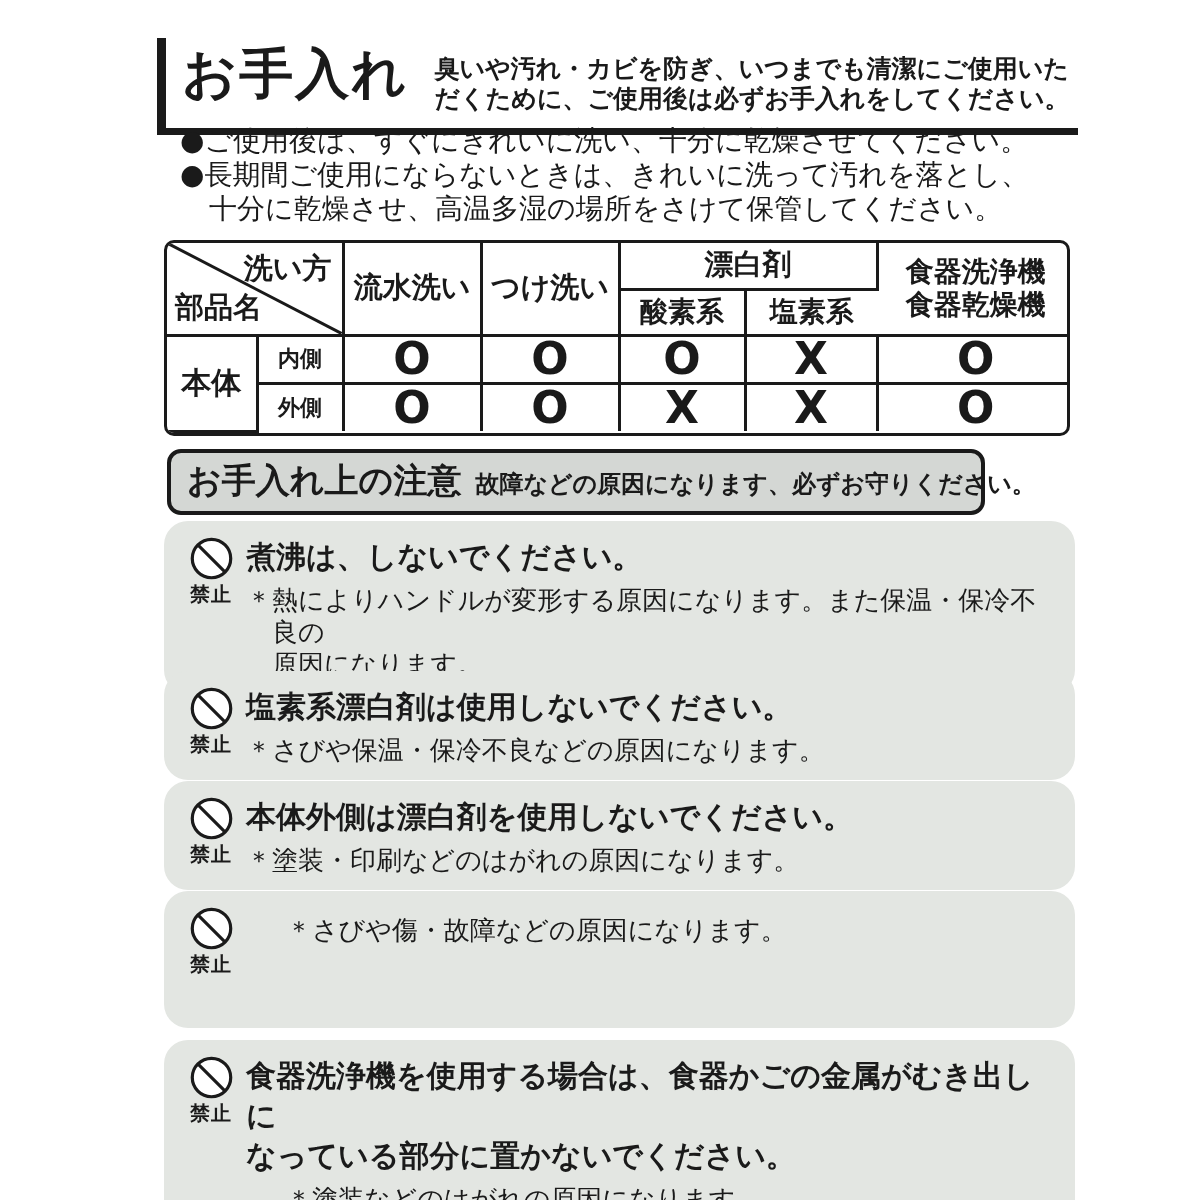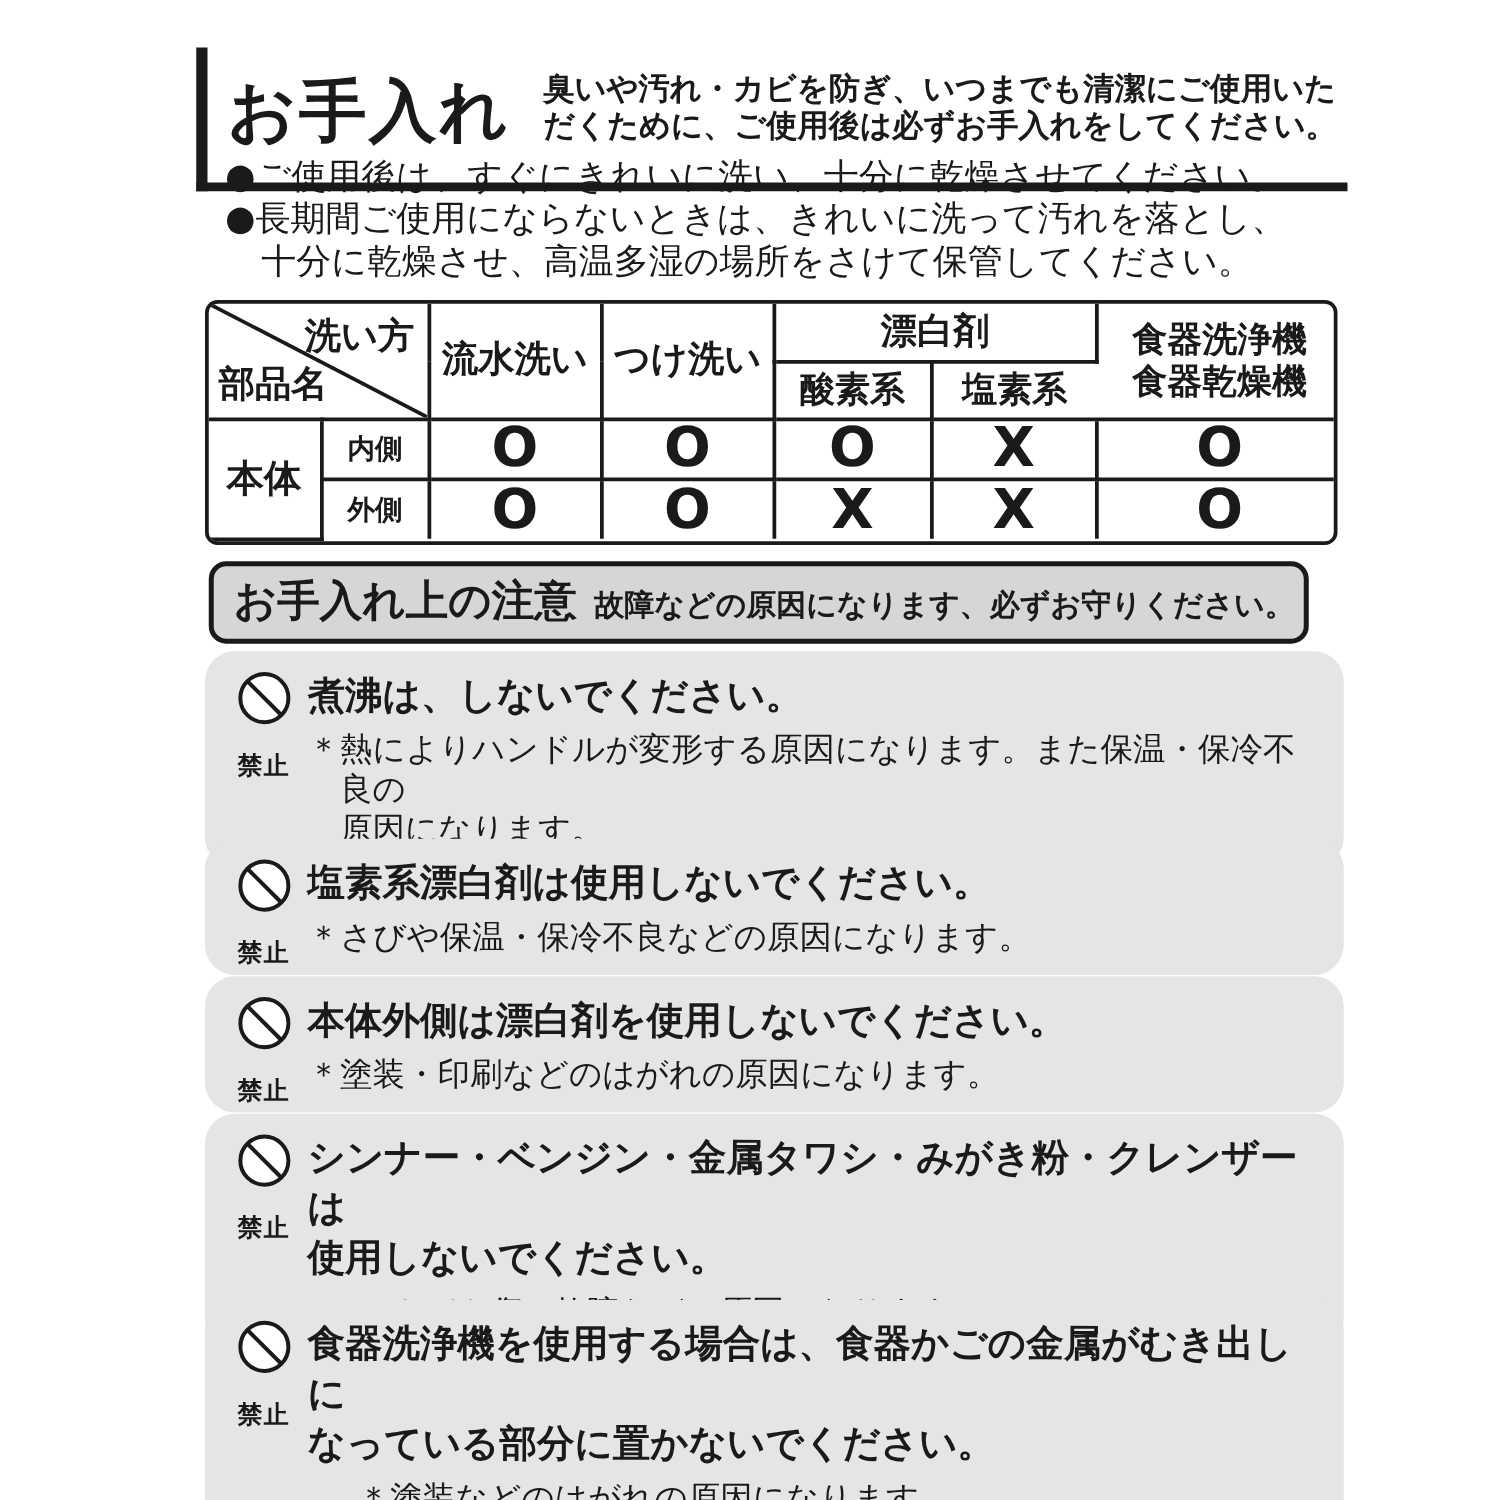--- a/index.html
+++ b/index.html
@@ -9,21 +9,21 @@
     --page-bg:#ffffff;
   }
   *{margin:0;padding:0;box-sizing:border-box;}
   html,body{background:var(--page-bg);}
   body{font-family:"DejaVu Sans","Liberation Sans",sans-serif;color:var(--ink);}
   .doc{position:relative;width:1200px;height:1200px;background:var(--page-bg);overflow:hidden;}
 
   
   .header{position:absolute;left:157px;top:38px;width:921px;
     border-left:9px solid var(--ink);border-bottom:7px solid var(--ink);
-    padding:2px 0 30px 16px;display:flex;align-items:flex-end;}
+    padding:2px 0 12px 16px;display:flex;align-items:center;font-family:Liberation Mono, monospace;}
   .header-title{font-size:54px;font-weight:bold;line-height:1.0;letter-spacing:2px;white-space:nowrap;}
   .header-desc{margin-left:26px;margin-top:16px;font-size:25px;font-weight:bold;line-height:30px;white-space:nowrap;}
 
   
   .usage-notes{position:absolute;left:180px;top:124px;width:960px;
     font-size:28px;font-weight:normal;line-height:34px;}
   .usage-notes .cont{padding-left:29px;}
 
   
   .table-wrap{position:absolute;left:164px;top:240px;width:906px;
@@ -43,40 +43,40 @@
   .th-sub{font-size:28px;}
   .th-dish{font-size:28px;line-height:1.2;}
   .td-group{font-size:30px;margin-top:36px;}
   .td-part{font-size:22px;}
   .td-mark{font-size:44px;line-height:1;font-weight:bold;letter-spacing:0;}
   tr.hrow1>*{height:46px;}
   tr.hrow2>*{height:46px;}
   tr.brow>*{height:48px;}
 
   
-  .caution-bar{position:absolute;left:167px;top:449px;width:880px;
+  .caution-bar{position:absolute;left:167px;top:449px;width:818px;
     border:4px solid var(--ink);border-radius:14px;background:var(--bar-bg);
     padding:5px 32px 7px 16px;display:flex;align-items:center;white-space:nowrap;}
   .caution-title{font-size:34px;font-weight:bold;}
   .caution-sub{font-size:24px;font-weight:bold;margin-left:14px;padding-top:6px;}
 
   
   .p-box{position:absolute;left:164px;width:911px;background:var(--box-bg);
     border-radius:24px;padding:16px 20px 14px 82px;}
   .p-box.b1{top:521px;min-height:131px;}
   .p-box.b2{top:671px;min-height:96px;}
   .p-box.b3{top:781px;min-height:96px;}
   .p-box.b4{top:891px;min-height:137px;}
   .p-box.b5{top:1040px;min-height:127px;}
   .icon-col{position:absolute;left:18px;top:15px;width:58px;
     display:flex;flex-direction:column;align-items:center;}
   svg.ban{width:45px;height:45px;}
   svg.ban circle{fill:#ffffff;stroke:var(--ink);stroke-width:3.4;}
   svg.ban line{stroke:var(--ink);stroke-width:3.4;}
-  .kinshi{font-size:20px;font-weight:bold;letter-spacing:1px;margin-top:18px;white-space:nowrap;}
+  .kinshi{font-size:20px;font-weight:bold;letter-spacing:1px;margin-top:0;white-space:nowrap;}
   .p-heading{font-size:30px;font-weight:bold;line-height:40px;}
   .p-note{font-size:26px;line-height:32px;margin-top:7px;padding-left:26px;}
   .p-note .hang{text-indent:-26px;}
   .p-note.indent{margin-left:40px;}
 </style>
 </head>
 <body>
 
 <div class="doc">
 
@@ -196,24 +196,20 @@
   </section>
 
   <section class="p-box b4">
     <div class="icon-col">
       <svg class="ban" viewBox="0 0 48 48">
         <circle cx="24" cy="24" r="20.5"></circle>
           <line x1="10" y1="10" x2="38" y2="38"></line>
       </svg>
       <div class="kinshi">禁止</div>
     </div>
-    <div class="p-heading">
-      <div>シンナー・ベンジン・金属タワシ・みがき粉・クレンザーは</div>
-      <div>使用しないでください。</div>
-    </div>
     <div class="p-note indent">
       <div class="hang">＊さびや傷・故障などの原因になります。</div>
     </div>
   </section>
 
   <section class="p-box b5">
     <div class="icon-col">
       <svg class="ban" viewBox="0 0 48 48">
         <circle cx="24" cy="24" r="20.5"></circle>
           <line x1="10" y1="10" x2="38" y2="38"></line>

